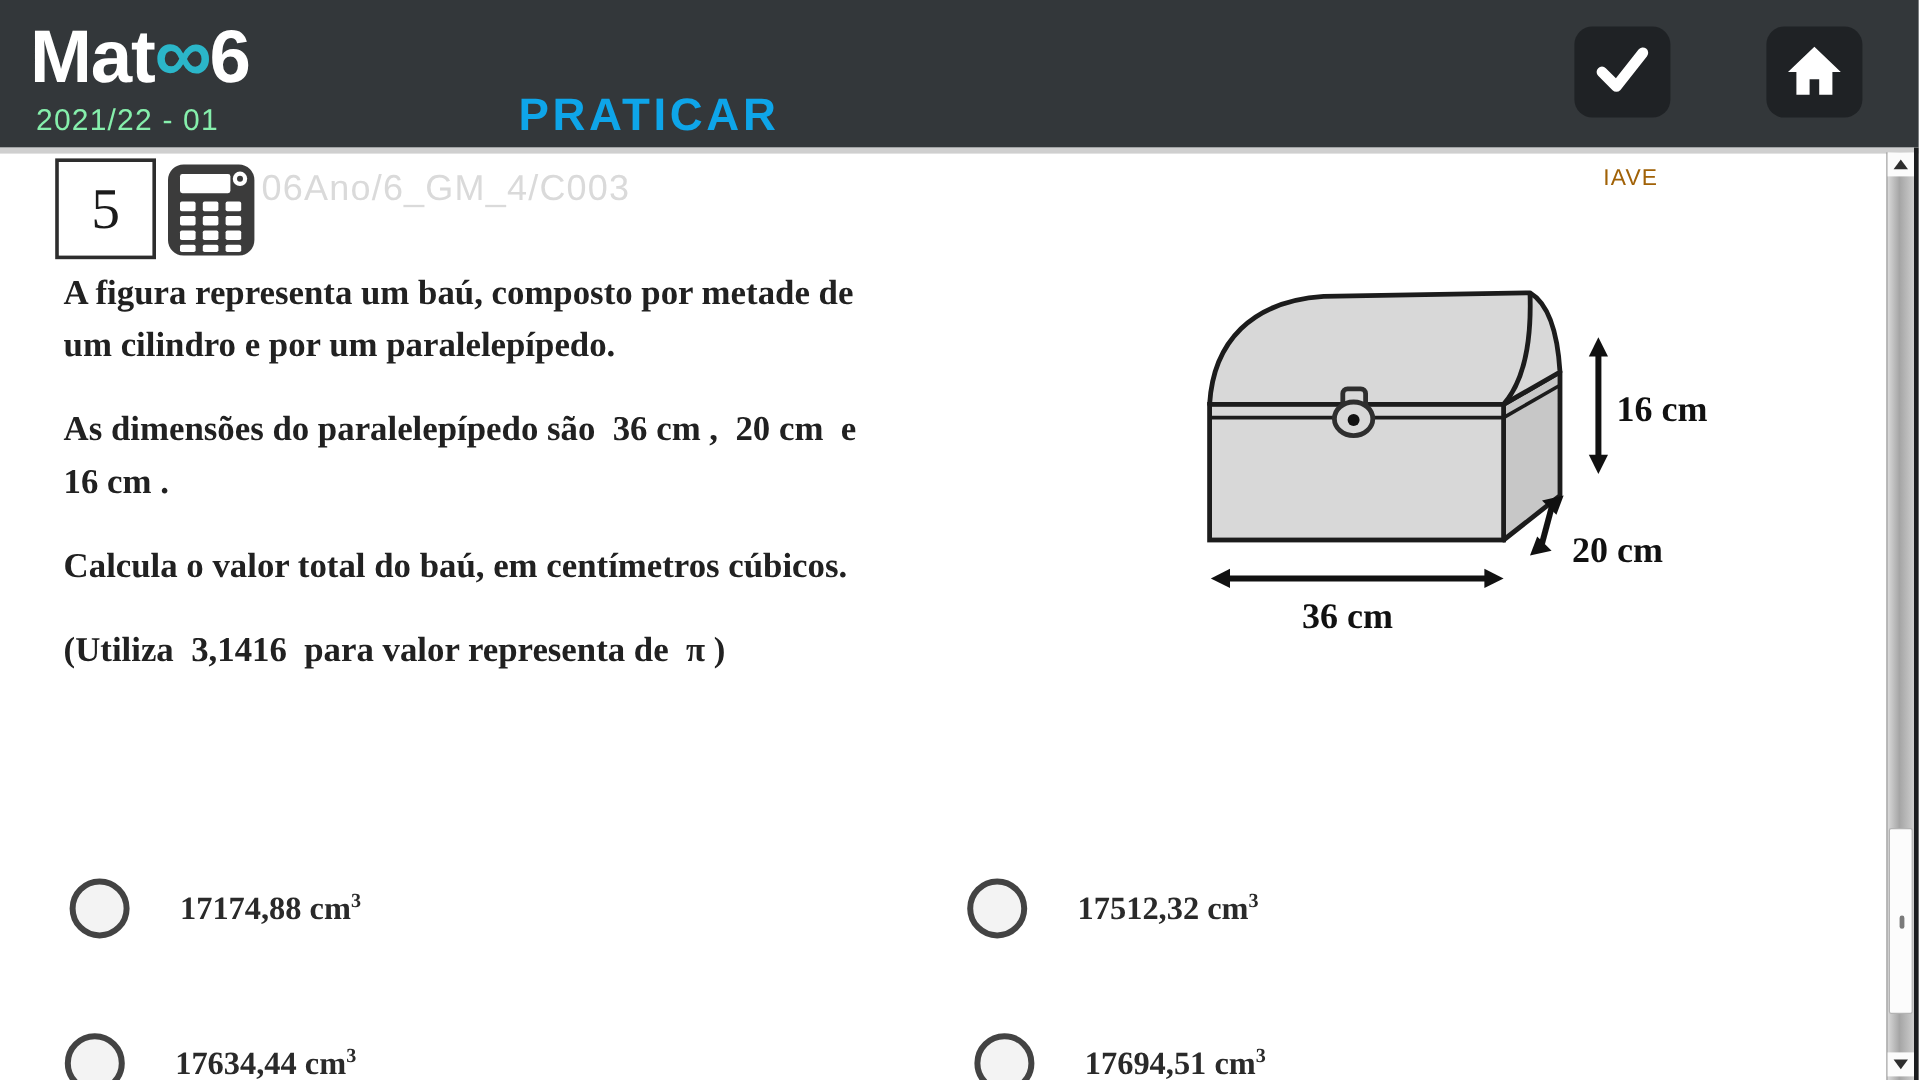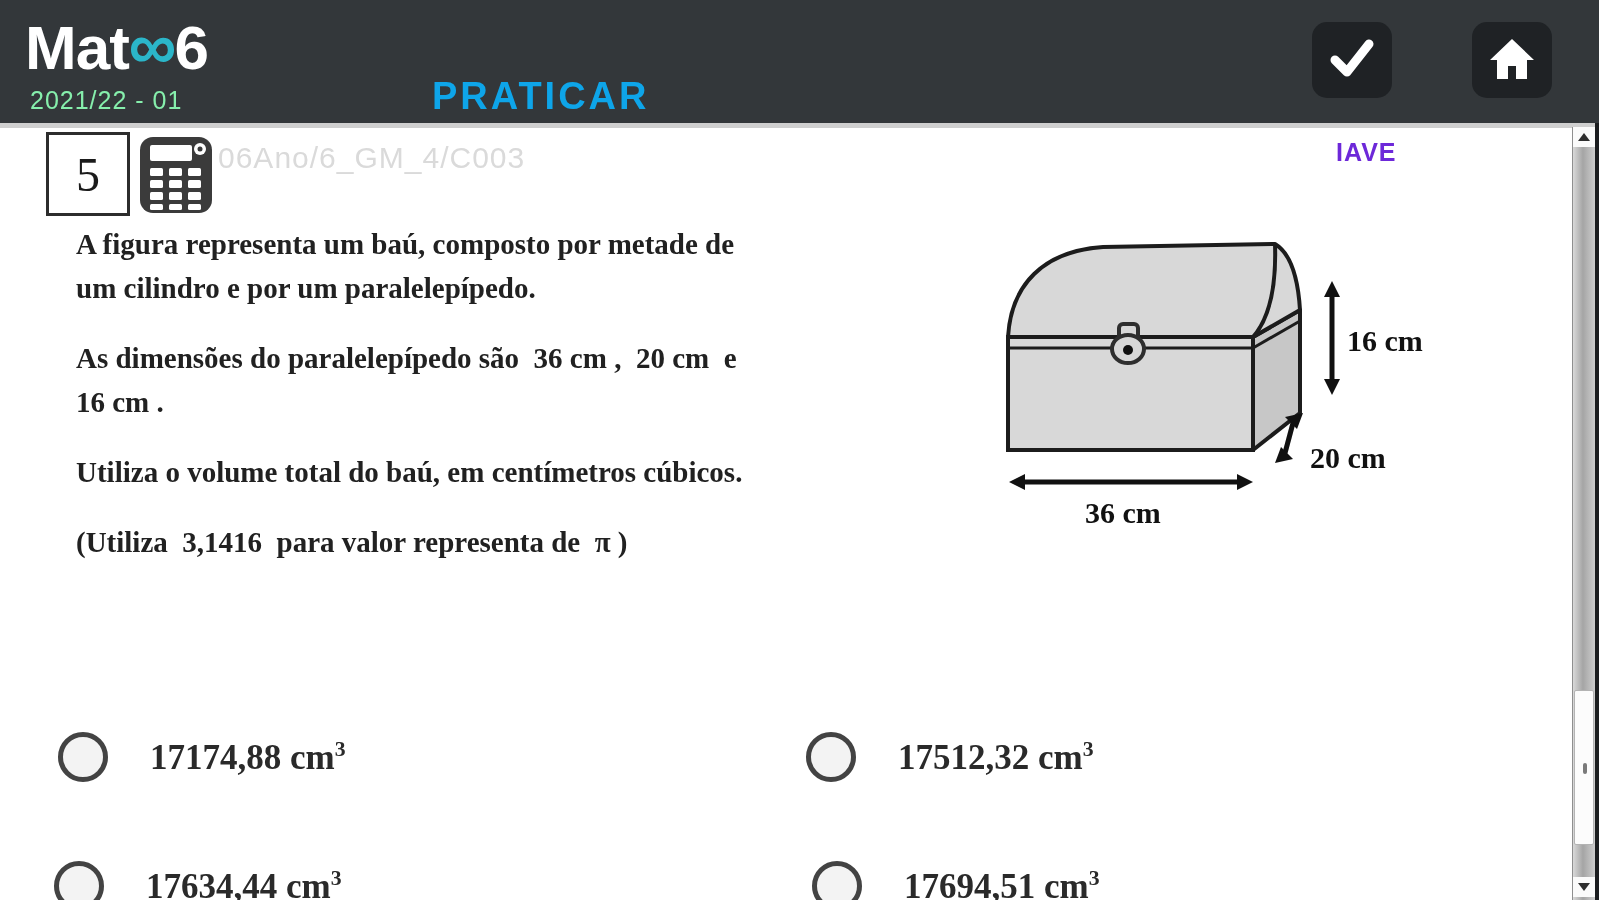--- a/index.html
+++ b/index.html
@@ -18,33 +18,33 @@
   .hbtn.check{left:1312px;}
   .hbtn.home{left:1472px;}
   
   .toprule{position:absolute;left:0;top:123px;width:1599px;height:5px;background:#cfcfcf;}
   .rightstrip{position:absolute;left:1595px;top:123px;width:4px;height:777px;background:#1b1d1f;}
   
   .qnum{position:absolute;left:46px;top:132px;width:78px;height:78px;background:#fff;border:3px solid #2d2d2d;
         display:flex;align-items:center;justify-content:center;font-size:48px;color:#1b1b1b;font-family:"Liberation Serif",serif;}
   .calc{position:absolute;left:138px;top:135px;width:82px;height:80px;}
   .qcode{position:absolute;left:218px;top:141px;font-size:30px;color:#dadada;letter-spacing:1px;}
-  .iave{position:absolute;left:1336px;top:138px;font-size:25px;font-weight:bold;color:#6d28d9;letter-spacing:1px;}
+  .iave{position:absolute;left:1336px;top:138px;font-size:19px;font-weight:normal;color:#a16207;letter-spacing:1px;}
   
-  .qtext{position:absolute;left:76px;top:222px;width:900px;font-family:"Liberation Serif",serif;
+  .qtext{position:absolute;left:53px;top:222px;width:900px;font-family:"Liberation Serif",serif;
          font-weight:bold;font-size:29px;color:#212121;}
   .qtext p{margin:0 0 26px 0;line-height:44px;white-space:pre-wrap;}
   
   .figure{position:absolute;left:985px;top:225px;width:455px;height:325px;}
   .figure text{font-family:"Liberation Serif",serif;font-weight:bold;font-size:30px;fill:#111;}
   
   .opt-row{position:absolute;display:flex;align-items:center;height:52px;}
   .radio{width:50px;height:50px;border-radius:50%;border:5px solid #434343;background:#f3f3f3;box-sizing:border-box;
          flex:0 0 auto;cursor:pointer;}
-  .opt-label{margin-left:42px;font-family:"Liberation Serif",serif;font-weight:bold;font-size:35px;color:#2a2a2a;white-space:nowrap;}
+  .opt-label{margin-left:42px;font-family:"Liberation Serif",serif;font-weight:bold;font-size:27px;color:#2a2a2a;white-space:nowrap;}
   .opt-label sup{font-size:62%;}
   
   .sb{position:absolute;left:1572px;top:127px;width:23px;height:773px;border-left:1px solid #8f8f8f;box-sizing:border-box;
       background:linear-gradient(90deg,#d9d9d9 0%,#a5a5a5 45%,#cdcdcd 100%);}
   .sb-btn{position:absolute;left:0;width:22px;height:20px;background:#fbfbfb;display:flex;align-items:center;justify-content:center;cursor:pointer;}
   .sb-btn.up{top:0;}
   .sb-btn.down{bottom:3px;}
   .tri-up{width:0;height:0;border-left:6px solid transparent;border-right:6px solid transparent;border-bottom:8px solid #2e2e2e;}
   .tri-down{width:0;height:0;border-left:6px solid transparent;border-right:6px solid transparent;border-top:8px solid #2e2e2e;}
   .sb-thumb{position:absolute;left:1px;top:563px;width:20px;height:155px;background:#fcfcfc;border:1px solid #b3b3b3;
@@ -106,21 +106,21 @@
 </div>
 
 <div class="qcode">06Ano/6_GM_4/C003</div>
 <div class="iave">IAVE</div>
 
 <div class="qtext">
   <p>A figura representa um baú, composto por metade de
 um cilindro e por um paralelepípedo.</p>
   <p>As dimensões do paralelepípedo são  36 cm ,  20 cm  e
 16 cm .</p>
-  <p>Utiliza o volume total do baú, em centímetros cúbicos.</p>
+  <p>Calcula o valor total do baú, em centímetros cúbicos.</p>
   <p>(Utiliza  3,1416  para valor representa de  π )</p>
 </div>
 
 <div class="figure">
   <svg width="455" height="325" viewBox="0 0 455 325">
 
     <polygon points="268,112 315,85 315,188 268,225" fill="#c7c7c7" stroke="#1c1c1c" stroke-width="4" stroke-linejoin="round"></polygon>
 
     <path d="M23 112 C 26 60, 58 26, 118 22 L 290 19 C 305 28, 313 52, 315 85 L 268 112 Z" fill="#d8d8d8" stroke="#1c1c1c" stroke-width="4" stroke-linejoin="round"></path>
     <path d="M268 112 C 289 88, 291 48, 290 19" fill="none" stroke="#1c1c1c" stroke-width="4"></path>

